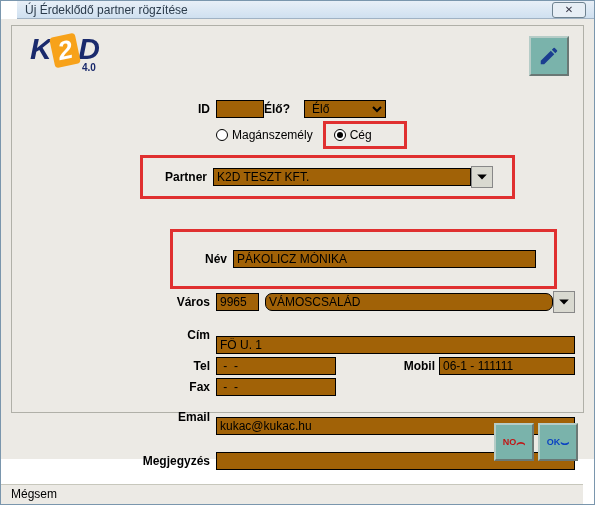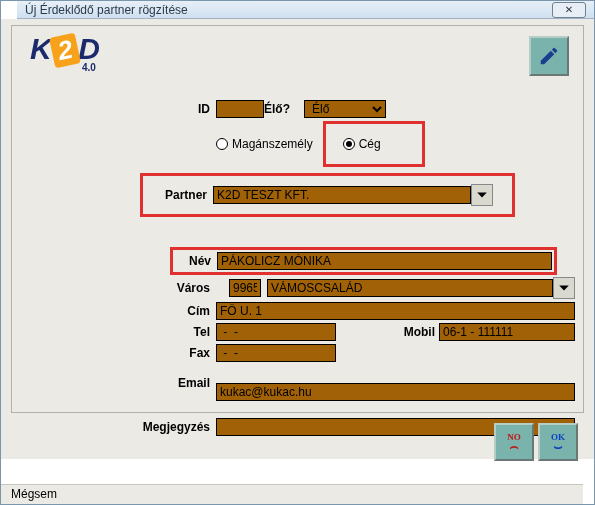--- a/index.html
+++ b/index.html
@@ -132,47 +132,47 @@
     gap:4px;
     font-weight:normal;
   }
   .radio-dot {
     width:10px;height:10px;border:1px solid #000;border-radius:50%;display:inline-block;background:#fff;position:relative;
   }
   .radio-dot.sel::after{
     content:"";position:absolute;top:2px;left:2px;width:6px;height:6px;border-radius:50%;background:#000;
   }
 
-  .red-box { border:3px solid #e03030; padding:13px; }
+  .red-box { border:3px solid #e03030; padding:4px; }
   .partner-input { width:258px; }
   .drop-btn {
     width:20px;height:20px;background:#d9d9d0;border:1px solid #888;display:flex;align-items:center;justify-content:center;
   }
   .drop-btn svg{width:12px;height:12px;}
 
-  .long-input { width:340px; }
-  .short-input { width:32px;margin-left:13px; }
+  .long-input { width:340px;margin-top:20px; }
+  .short-input { width:43px; }
   .med-input  { width:270px; }
   .city-row .drop-btn{margin-left:0;}
   .phone-input{ width:120px; }
   .mobil-lbl{ width:60px; text-align:right; padding-right:4px; font-weight:bold;}
   .mobil-input{ width:136px; }
   .email-input{ width:340px; }
   .meg-input{ width:340px; }
 
   
   .footer-btns{
     position:absolute;
     right:16px;
     top:404px;
     display:flex;
     gap:4px;
   }
   .no-btn,.ok-btn{
-    width:36px;height:34px;border:2px outset #b5ccc7;background:#7ab3ab;display:flex;flex-direction:column;align-items:center;justify-content:center;font-size:9px;font-weight:bold;font-family:Liberation Serif, serif;
+    width:36px;height:34px;border:2px outset #b5ccc7;background:#7ab3ab;display:flex;flex-direction:row;align-items:center;justify-content:center;font-size:9px;font-weight:bold;
   }
   .no-btn{color:#c01515;}
   .ok-btn{color:#0b42c2;}
   .arc{font-size:14px;line-height:10px;}
 
   .statusbar{
     position:absolute;
     left:0;right:11px;bottom:0;height:20px;
     background:#eceae5;
     border-top:1px solid #c7c7bc;
@@ -240,31 +240,31 @@
               <svg viewBox="0 0 10 10">
                   <path d="M1 3l4 4 4-4z" fill="#000"></path>
                 </svg>
             </div>
           </div>
         </div>
 
         <div class="gap"></div>
 
         <div class="red-box" style="margin:0 18px 2px 150px; padding:2px;">
-          <div class="row" style="margin:0;">
+          <div class="row" style="margin:16px;">
             <div style="width:36px;text-align:right;padding-right:6px;font-weight:bold;">Név</div>
             <input class="txt" style="flex: 1 1 0%;" value="PÁKOLICZ MÓNIKA">
           </div>
         </div>
 
         <div class="row city-row">
           <div class="lbl">Város</div>
           <input class="txt short-input" value="9965" style="">
           <span style="width:6px;"></span>
-          <input class="txt med-input" style="flex: 1 1 0%;" value="VÁMOSCSALÁD">
+          <input class="txt med-input" style="flex: 1 1 0%; border-radius: 7px;" value="VÁMOSCSALÁD">
           <div class="drop-btn">
             <svg viewBox="0 0 10 10">
                 <path d="M1 3l4 4 4-4z" fill="#000"></path>
               </svg>
           </div>
         </div>
 
         <div class="row">
           <div class="lbl">Cím</div>
           <input class="txt long-input" style="flex: 1 1 0%;" value="FŐ U. 1">

